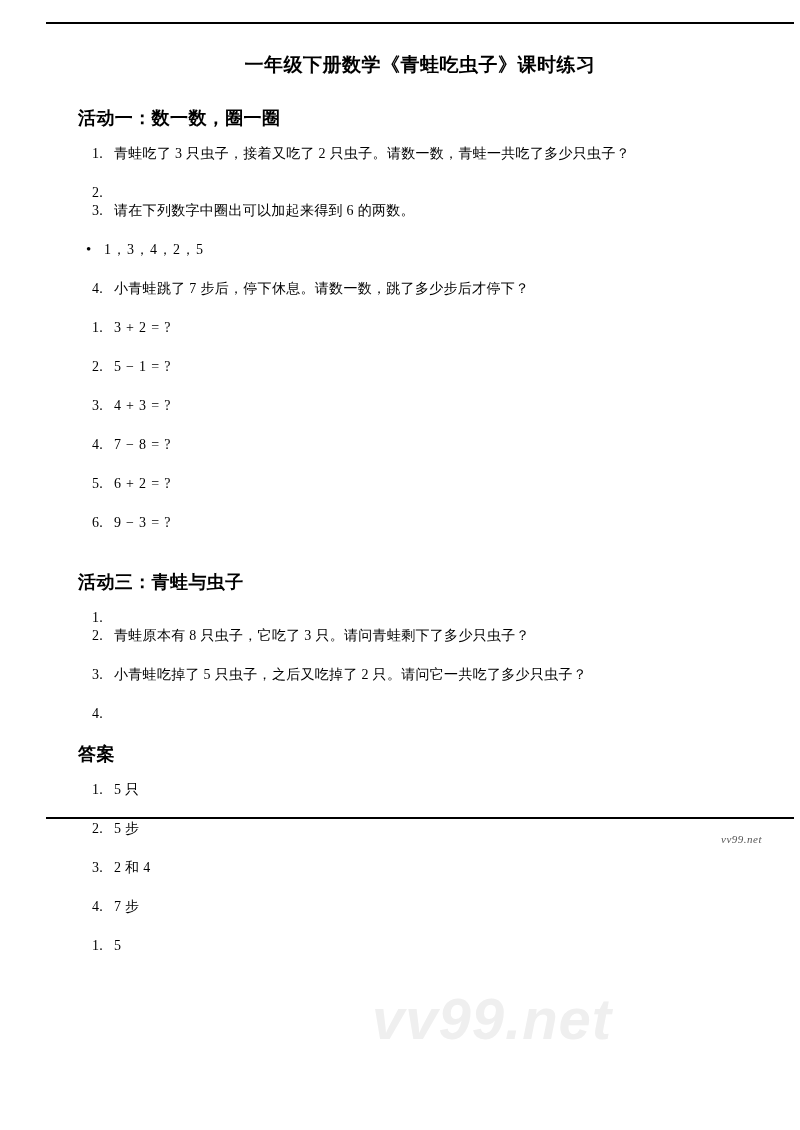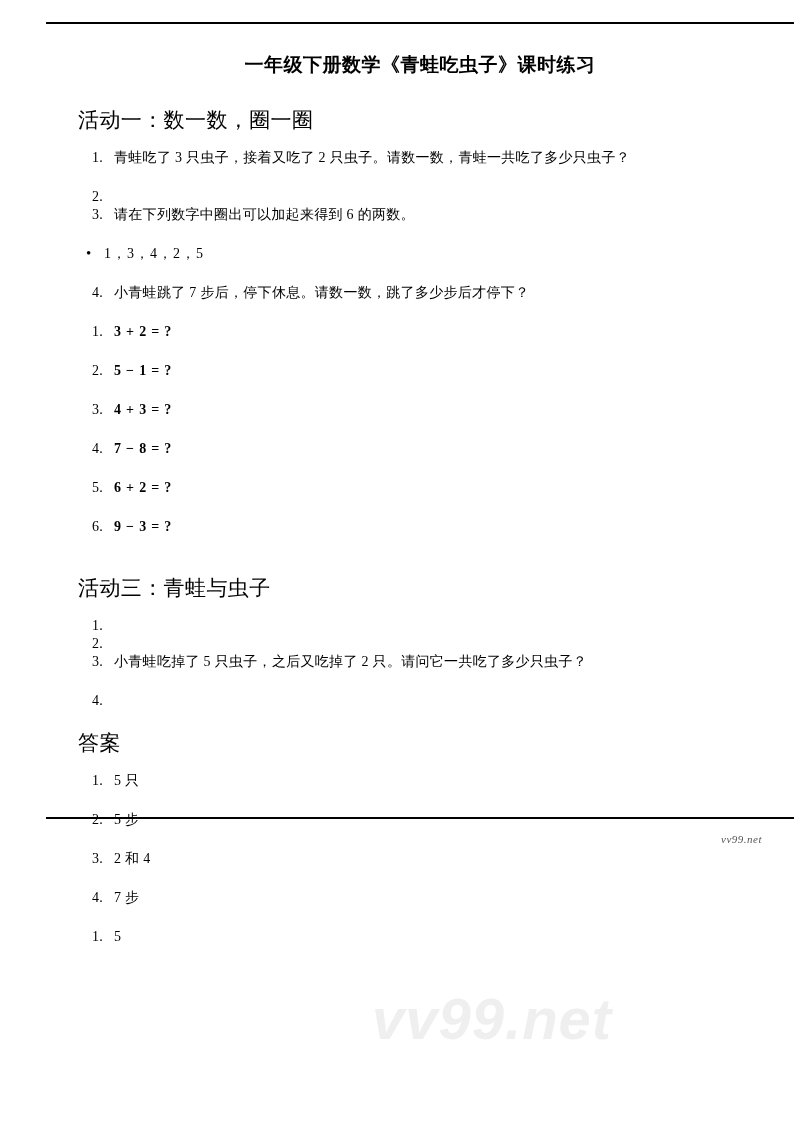--- a/index.html
+++ b/index.html
@@ -41,22 +41,22 @@
   }
   .doc-title {
     text-align: center;
     font-size: 19px;
     font-weight: bold;
     letter-spacing: 0.5px;
     margin: 0;
     padding-top: 52px;
   }
   .section-heading {
-    font-size: 21px;
-    font-weight: normal;
+    font-size: 18px;
+    font-weight: bold;
     margin: 28px 0 4px 0;
     letter-spacing: 0.4px;
   }
   .section-heading.answers {
     margin-top: 30px;
   }
   .items {
     margin: 0;
     padding: 0;
     list-style: none;
@@ -84,21 +84,20 @@
   .bullet-item .dot {
     position: absolute;
     left: 8px;
     top: 8px;
     font-size: 15px;
     line-height: 1.5;
   }
   .eq {
     font-family: "Liberation Serif", serif;
     letter-spacing: 0.8px;
-    font-weight: bold;
   }
   .watermark {
     position: absolute;
     left: 352px;
     top: 985px;
     font-family: "Liberation Sans", sans-serif;
     font-size: 58px;
     font-weight: bold;
     font-style: italic;
     color: #efefef;
@@ -178,20 +177,21 @@
     </li>
   </ul>
 
   <div class="section-heading">活动三：青蛙与虫子</div>
   <ul class="items">
     <li class="item">
       <span class="num">1.</span>
     </li>
     <li class="item">
       <span class="num">2.</span>
+      <span>青蛙原本有 8 只虫子，它吃了 3 只。请问青蛙剩下了多少只虫子？</span>
     </li>
     <li class="item">
       <span class="num">3.</span>
       <span>小青蛙吃掉了 5 只虫子，之后又吃掉了 2 只。请问它一共吃了多少只虫子？</span>
     </li>
     <li class="item">
       <span class="num">4.</span>
     </li>
   </ul>
 

